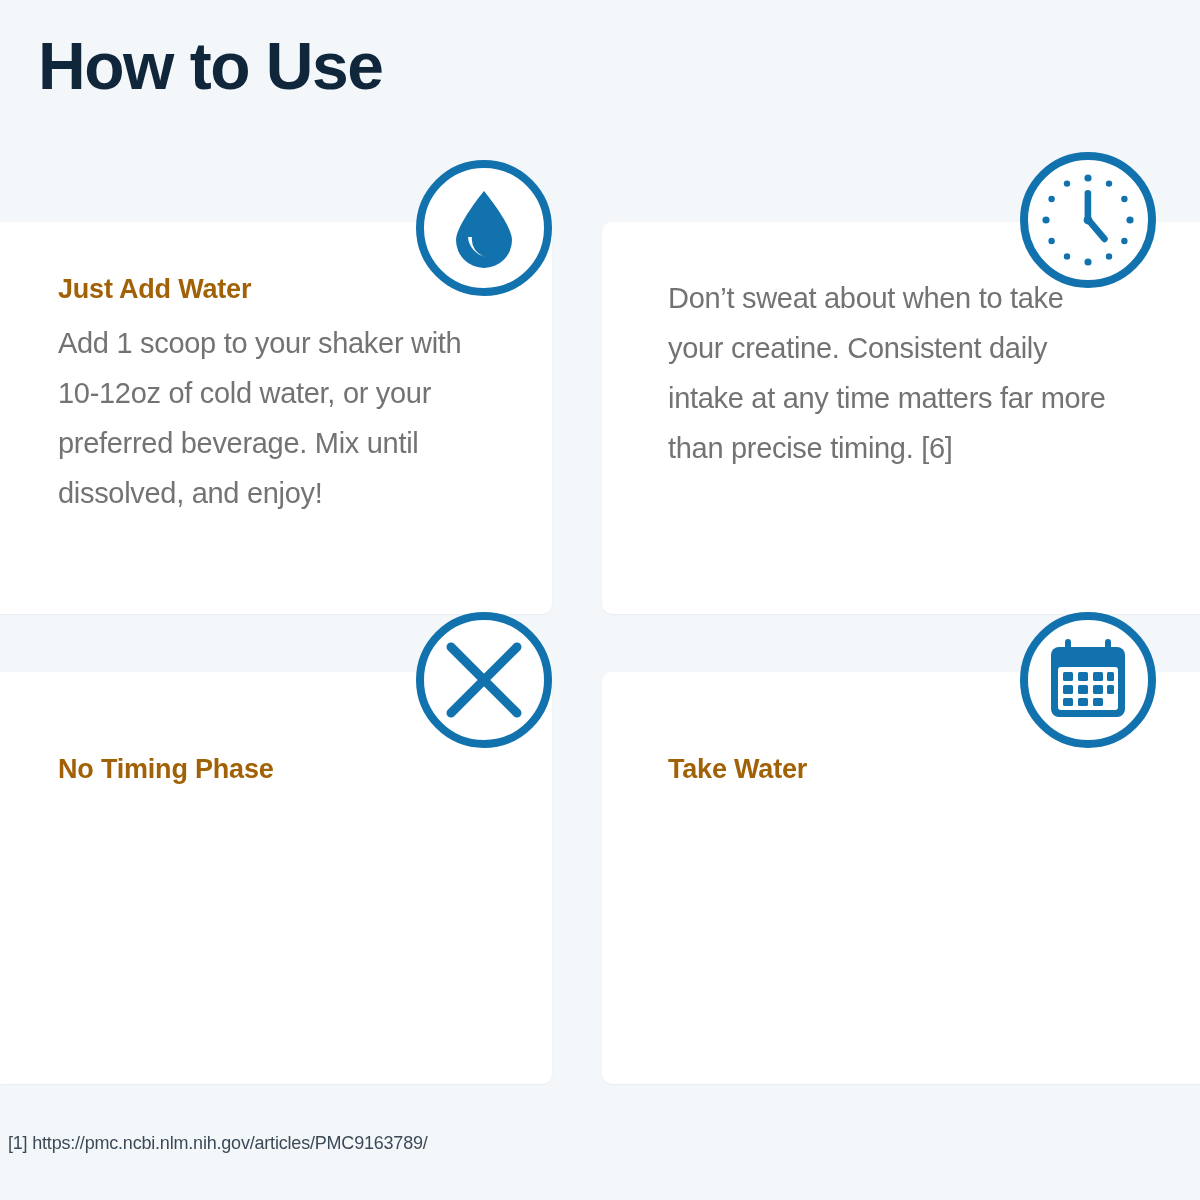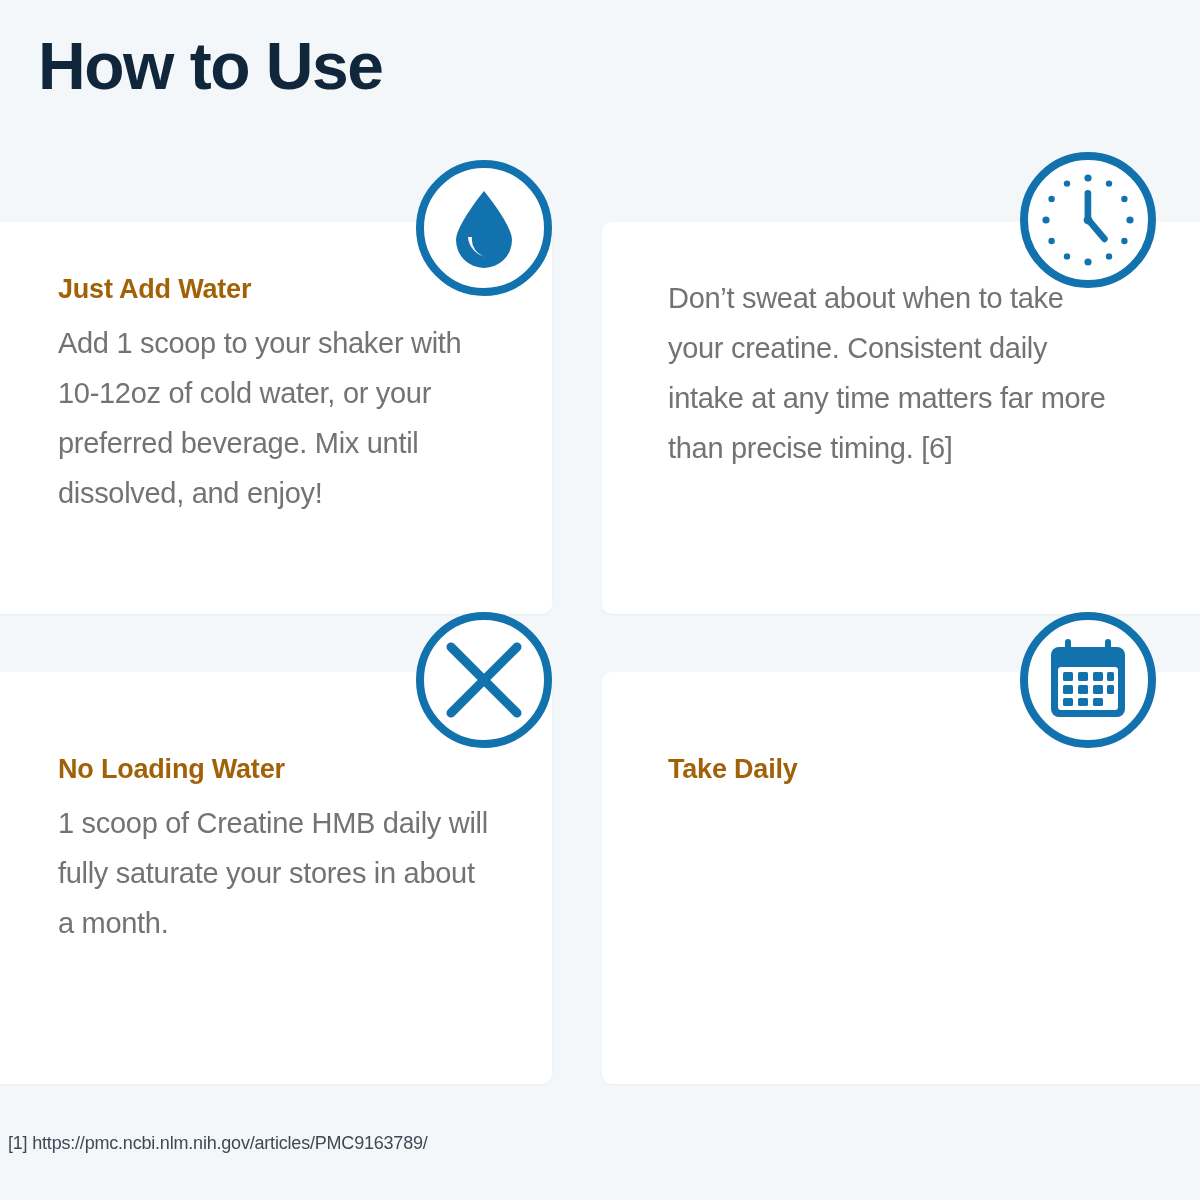--- a/index.html
+++ b/index.html
@@ -117,28 +117,27 @@
   </div>
 
   <div class="card" id="card-timing">
     <div class="card-inner">
       <div class="card-body">Don’t sweat about when to take your creatine. Consistent daily intake at any time matters far more than precise timing. [6]</div>
     </div>
   </div>
 
   <div class="card" id="card-loading">
     <div class="card-inner">
-      <div class="card-title">No Loading Water</div>
-      <div class="card-body">1 scoop of Creatine HMB daily will fully saturate your stores in about a month.</div>
+      <div class="card-title">No Timing Phase</div>
     </div>
   </div>
 
   <div class="card" id="card-daily">
     <div class="card-inner">
-      <div class="card-title">Take Daily</div>
+      <div class="card-title">Take Water</div>
     </div>
   </div>
 
   <div class="icon-badge" id="icon-water">
     <svg width="72" height="82" viewBox="0 0 72 82" aria-hidden="true">
       <path d="M36 4 C36 4 8 38 8 53 a28 28 0 0 0 56 0 C64 38 36 4 36 4 Z" fill="#1272ad"></path>
       <path d="M24 50 a18 18 0 0 0 14 20 a22 22 0 0 1 -18 -20 Z" fill="#ffffff"></path>
     </svg>
   </div>
 

